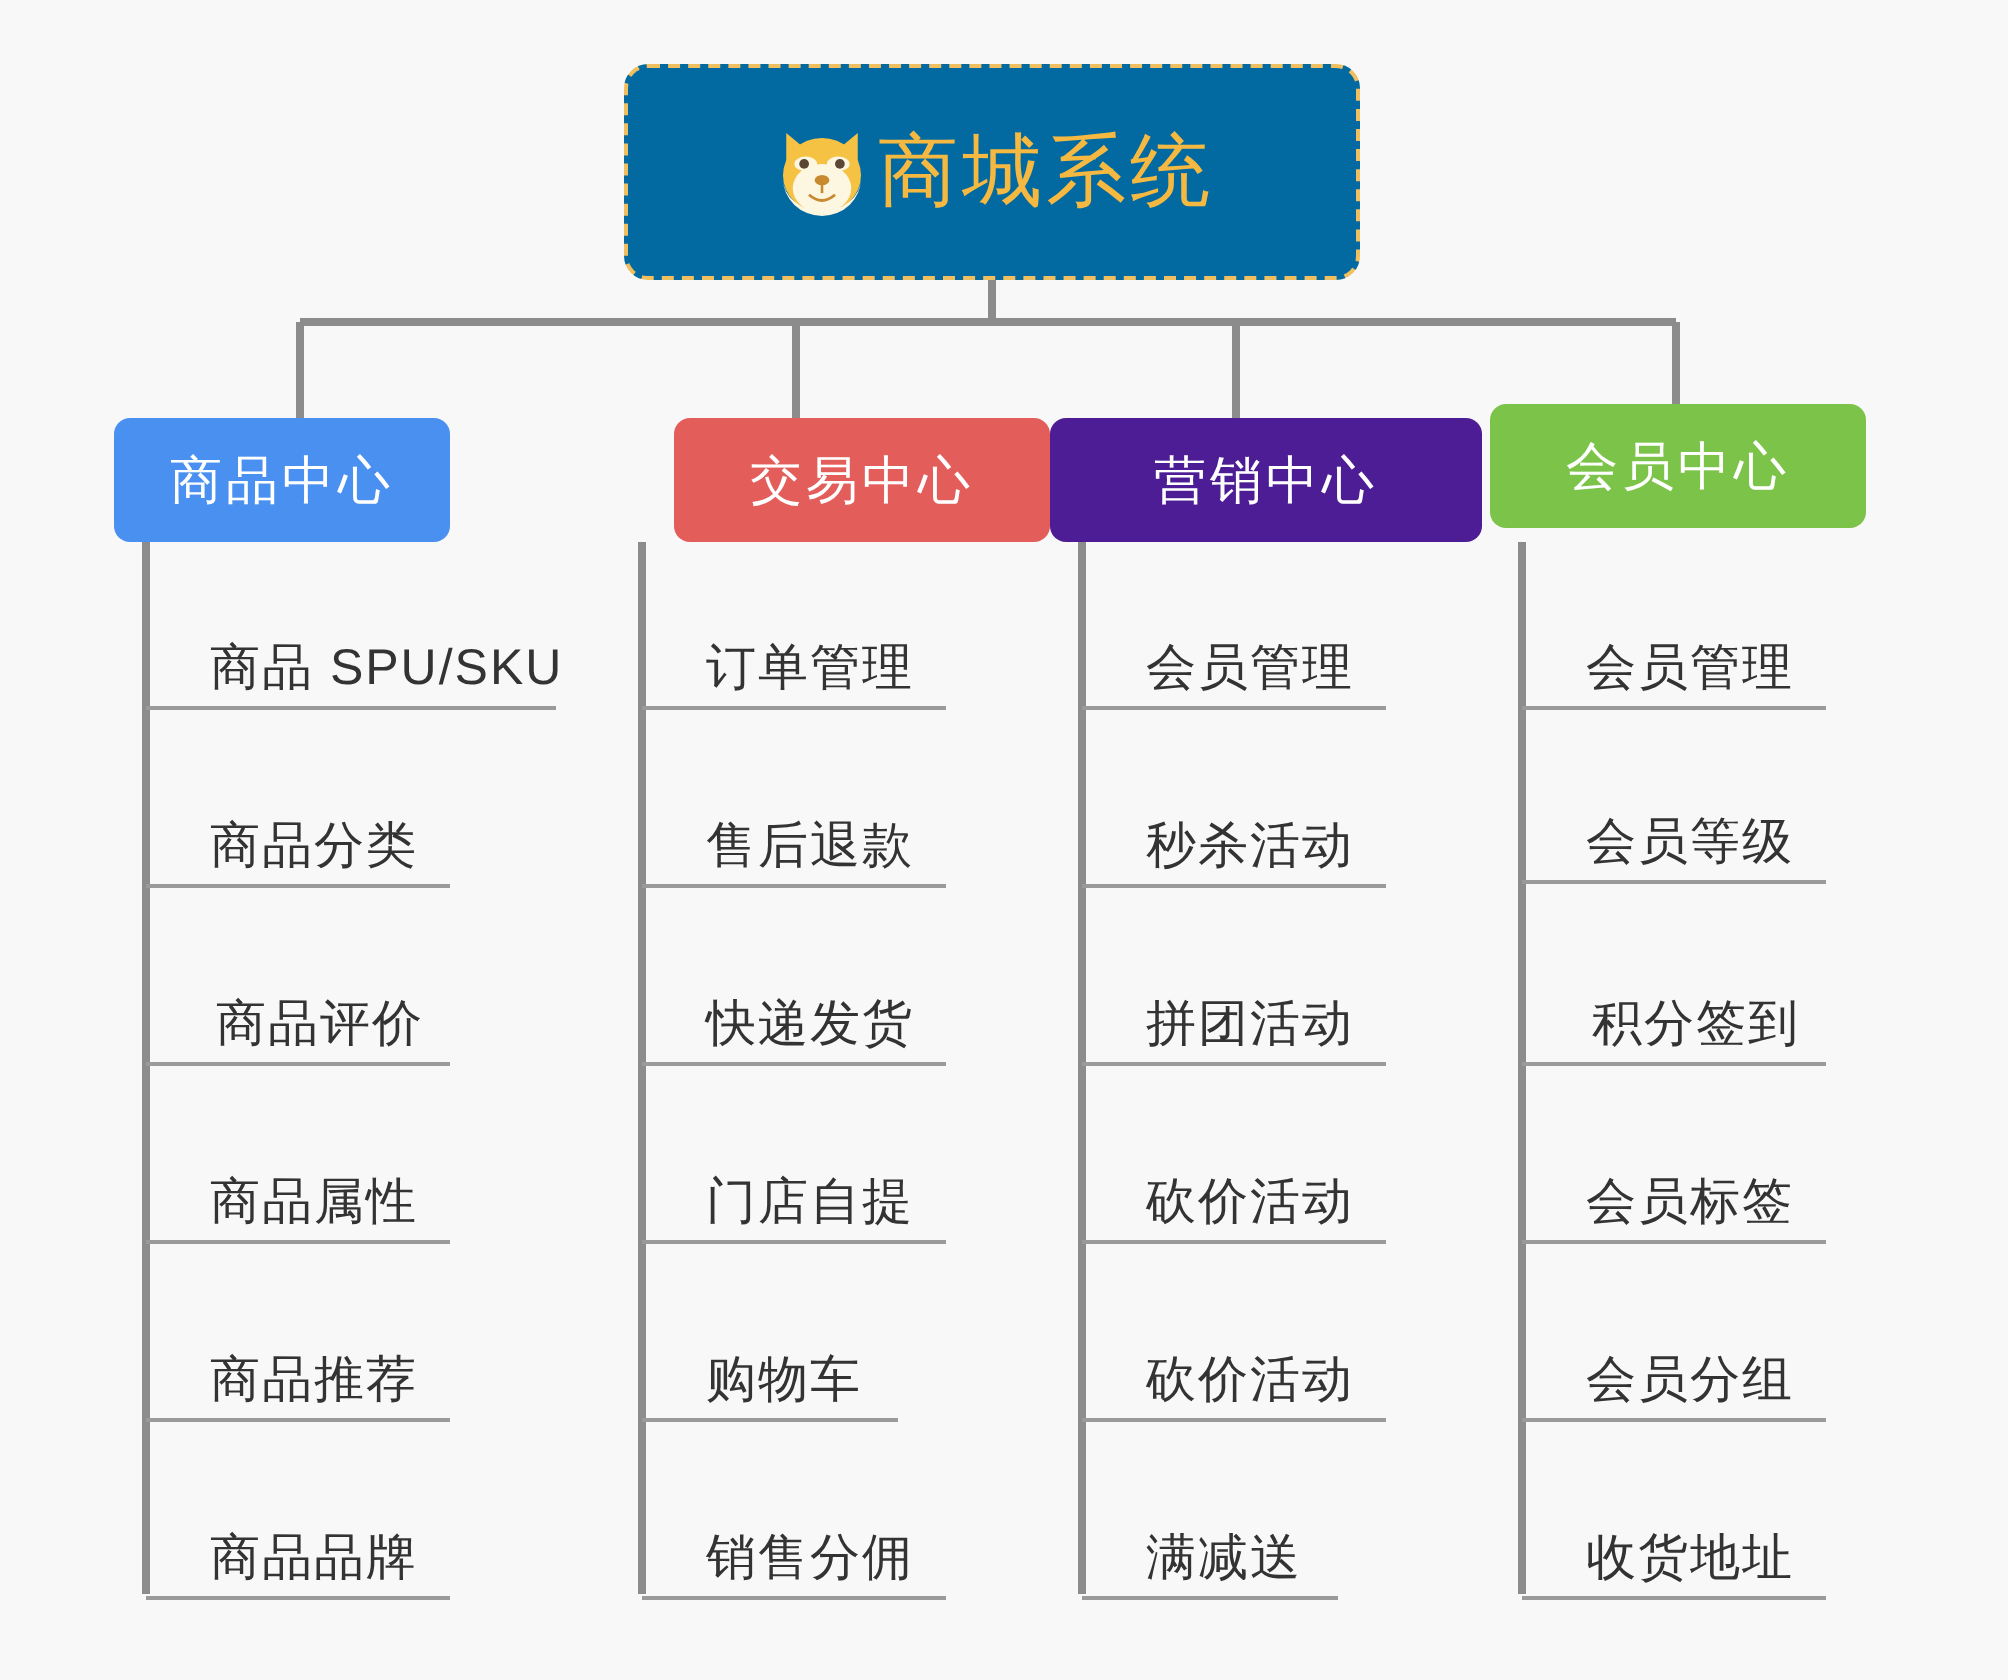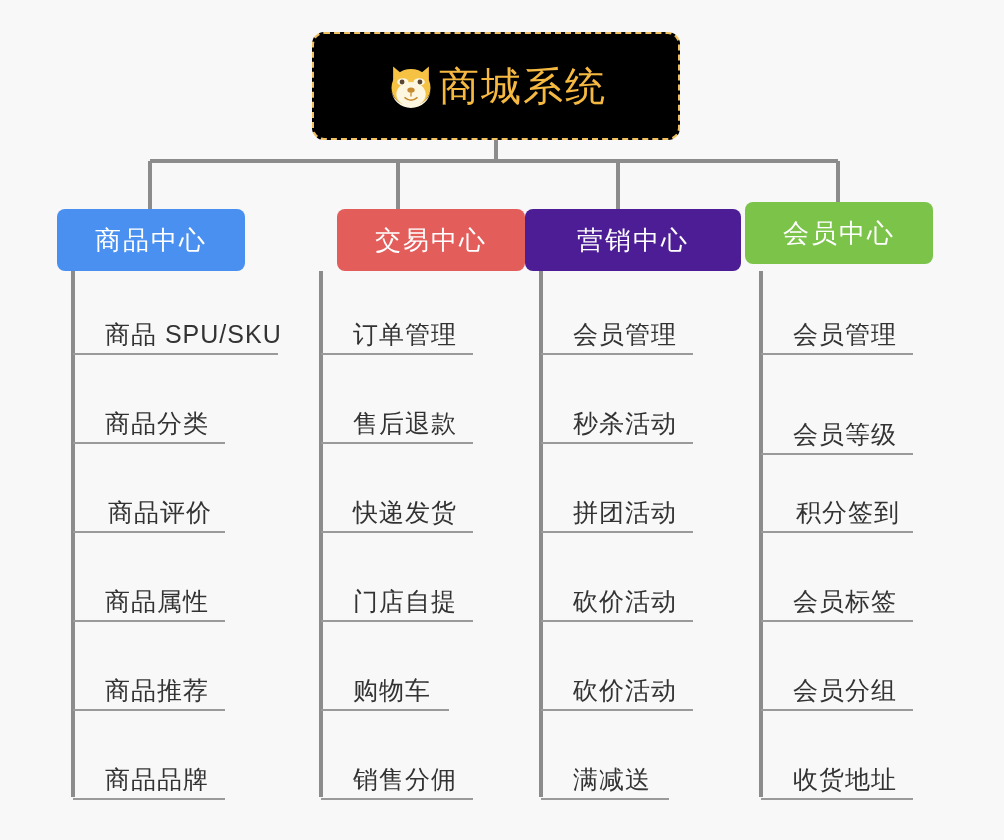--- a/index.html
+++ b/index.html
@@ -20,21 +20,21 @@
   }
 
   
   .root-node {
     position: absolute;
     left: 312px;
     top: 32px;
     width: 368px;
     height: 108px;
     box-sizing: border-box;
-    background: #000000;
+    background: #0369a1;
     border: 2px dashed #f0c060;
     border-radius: 12px;
     display: flex;
     align-items: center;
     justify-content: center;
     gap: 2px;
   }
   .root-emoji {
     width: 52px;
     height: 52px;
@@ -119,21 +119,21 @@
         <ellipse cx="43" cy="27" rx="3" ry="3" fill="#5a4632"></ellipse>
         <ellipse cx="32" cy="37" rx="4.5" ry="3.2" fill="#c78a2e"></ellipse>
         <path d="M32 40 L32 45" stroke="#c78a2e" stroke-width="1.6" fill="none"></path>
         <path d="M24 46 q8 7 16 0" stroke="#c78a2e" stroke-width="1.8" fill="none"></path>
       </svg>
     </span>
     <span class="root-title">商城系统</span>
   </div>
 
   <div id="branches">
-      <div class="cat-box" style="left: 57px; top: 209px; width: 188px; background: rgb(74, 144, 240);">
+      <div class="cat-box" style="left: 57px; top: 209px; width: 168px; background: rgb(74, 144, 240);">
         <span>商品中心</span>
       </div>
       <div class="leaf" style="left: 73px; top: 322px; width: 205px;">商品 SPU/SKU</div>
       <div class="leaf" style="left: 73px; top: 411px; width: 152px;">商品分类</div>
       <div class="leaf" style="left: 73px; top: 500px; width: 152px; text-align: center;">商品评价</div>
       <div class="leaf" style="left: 73px; top: 589px; width: 152px;">商品属性</div>
       <div class="leaf" style="left: 73px; top: 678px; width: 152px;">商品推荐</div>
       <div class="leaf" style="left: 73px; top: 767px; width: 152px;">商品品牌</div>
       <div class="cat-box" style="left: 305px; top: 209px; width: 188px; background: rgb(227, 93, 91); margin-left: 32px;">
         <span>交易中心</span>
@@ -150,20 +150,20 @@
       <div class="leaf" style="left: 541px; top: 322px; width: 152px;">会员管理</div>
       <div class="leaf" style="left: 541px; top: 411px; width: 152px;">秒杀活动</div>
       <div class="leaf" style="left: 541px; top: 500px; width: 152px;">拼团活动</div>
       <div class="leaf" style="left: 541px; top: 589px; width: 152px;">砍价活动</div>
       <div class="leaf" style="left: 541px; top: 678px; width: 152px;">砍价活动</div>
       <div class="leaf" style="left: 541px; top: 767px; width: 128px;">满减送</div>
       <div class="cat-box" style="left: 745px; top: 202px; width: 188px; background: rgb(124, 195, 74);">
         <span>会员中心</span>
       </div>
       <div class="leaf" style="left: 761px; top: 322px; width: 152px;">会员管理</div>
-      <div class="leaf" style="left: 761px; top: 422px; width: 152px;">会员等级</div>
+      <div class="leaf" style="left: 761px; top: 409px; width: 152px;">会员等级</div>
       <div class="leaf" style="left: 761px; top: 500px; width: 152px; text-align: center;">积分签到</div>
       <div class="leaf" style="left: 761px; top: 589px; width: 152px;">会员标签</div>
       <div class="leaf" style="left: 761px; top: 678px; width: 152px;">会员分组</div>
       <div class="leaf" style="left: 761px; top: 767px; width: 152px;">收货地址</div>
     </div>
 
 </div>
 
 </body></html>

